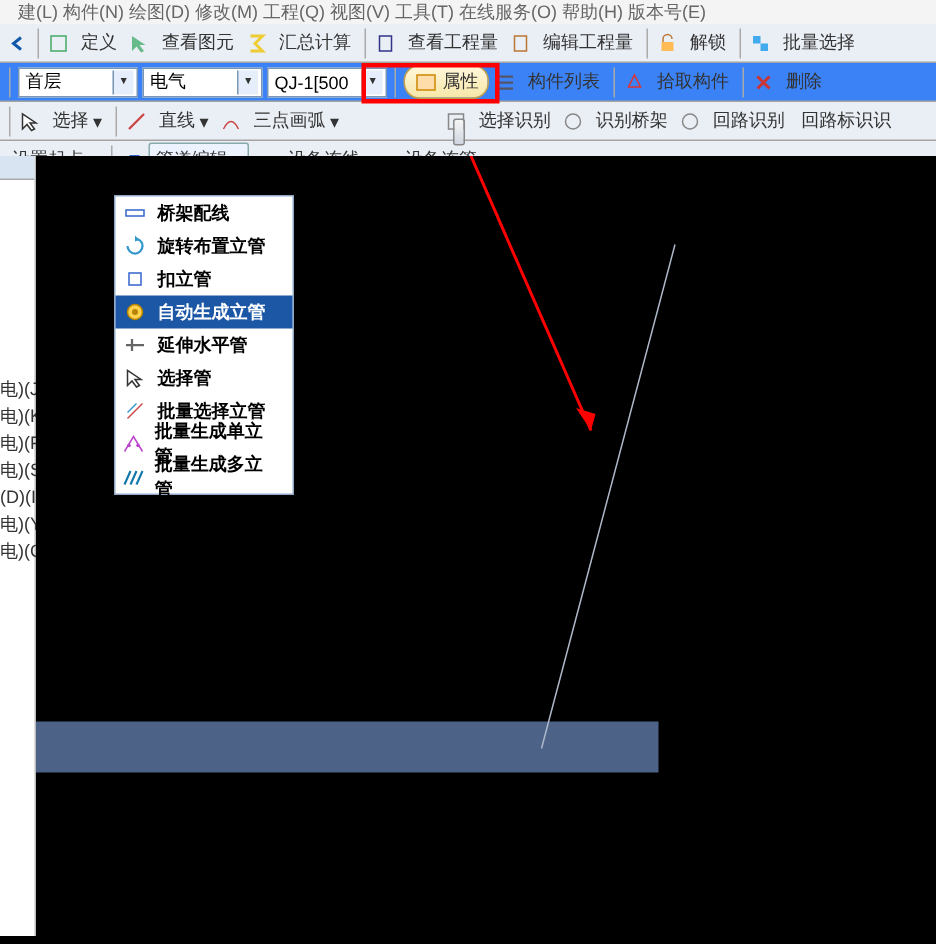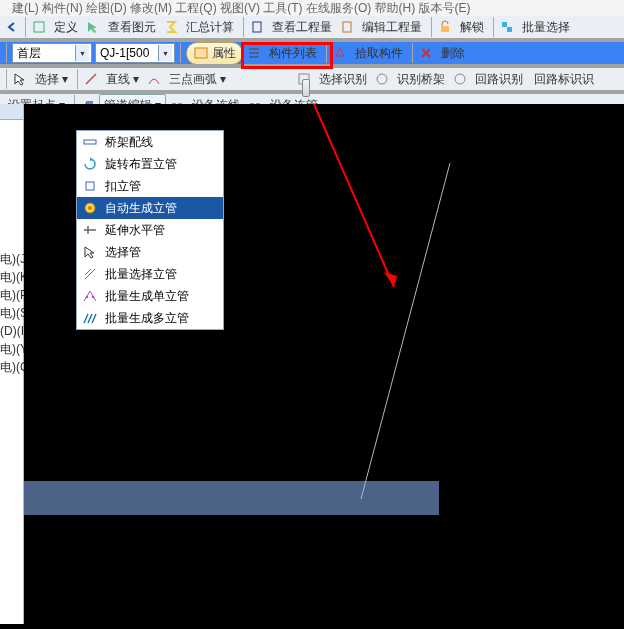--- a/index.html
+++ b/index.html
@@ -1,21 +1,21 @@
 <!DOCTYPE html>
 <html><head>
 <meta charset="utf-8">
 <style>
   * { box-sizing: border-box; margin: 0; padding: 0; font-family: "Microsoft YaHei", SimSun, sans-serif; font-size: 12px; }
   body { width: 624px; height: 629px; background: #000; overflow: hidden; position: relative; }
   
   .menubar { background: #f4f4f4; height: 16px; display: flex; align-items: center; color: #666; padding-left: 12px; overflow: hidden; white-space: nowrap; }
   .menubar span { margin-right: 4px; }
   
-  .toolbar-row { background: #eaeef5; border-bottom: 4px solid #a3a3a3; display: flex; align-items: center; padding: 2px 4px; height: 26px; gap: 3px; overflow: hidden; white-space: nowrap; }
+  .toolbar-row { background: #eaeef5; border-bottom: 1px solid #a3a3a3; display: flex; align-items: center; padding: 2px 4px; height: 26px; gap: 3px; overflow: hidden; white-space: nowrap; }
   .tb-sep { width: 1px; height: 20px; background: #aaa; margin: 0 2px; }
   .tb-btn { display: inline-flex; align-items: center; padding: 2px 4px; color: #333; cursor: pointer; gap: 3px; }
   .tb-icon { width: 16px; height: 16px; display: inline-flex; align-items: center; justify-content: center; }
   .dropdown { display: inline-flex; align-items: center; border: 1px solid #7a96b5; background: #fff; height: 20px; padding: 0 2px 0 4px; }
   .dropdown .dd-text { min-width: 56px; }
   .dd-arrow { width: 14px; height: 16px; background: #e6eefb; border-left: 1px solid #7a96b5; display: flex; align-items: center; justify-content: center; color: #333; font-size: 7px; margin-left: 2px; }
   
   .red-box { position: absolute; border: 3px solid #ff0000; pointer-events: none; }
   
   .left-panel { position: absolute; left: 0; top: 104px; width: 24px; height: 520px; background: #fff; border-right: 1px solid #bbb; }
@@ -108,20 +108,24 @@
     </span>
   <span class="tb-btn">
       <span>批量选择</span>
     </span>
 </div>
 
 <div class="toolbar-row" style="background:#3b82f6;">
   <span class="tb-sep"></span>
   <div class="dropdown">
       <span class="dd-text">首层</span>
+      <span class="dd-arrow">▼</span>
+    </div>
+  <div class="dropdown">
+      <span class="dd-text">电气</span>
       <span class="dd-arrow">▼</span>
     </div>
   <div class="dropdown">
       <span class="dd-text" style="min-width:56px">QJ-1[500</span>
       <span class="dd-arrow">▼</span>
     </div>
   <span class="tb-sep"></span>
   <span class="tb-btn" style="border:1px solid #bfa050;background:linear-gradient(#fff7dc,#f6e7a8);border-radius:11px;padding:2px 6px;">
     <span class="tb-icon">
         <svg width="14" height="14">
@@ -260,21 +264,21 @@
 
     <rect x="0" y="377" width="415" height="34" fill="#4d6287" stroke="none"></rect>
 
     <line x1="337" y1="395" x2="426" y2="59" stroke="#aeb9c9" stroke-width="1"></line>
 
     <line x1="290" y1="0" x2="370" y2="183" stroke="#ff0000" stroke-width="2"></line>
     <polygon points="370,183 360,168 373,172" fill="#ff0000"></polygon>
   </svg>
 </div>
 
-<div class="dropdown-menu" style="top:130px; left:76px; width:148px;" id="dd-menu">
+<div class="dropdown-menu" style="top:130px; left:76px; width:120px;font-weight:bold;" id="dd-menu">
     <div class="menu-item">
       <span class="mi-icon">
         <svg width="16" height="16">
           <rect x="2" y="6" width="12" height="4" fill="none" stroke="#36c"></rect>
         </svg>
       </span>
       <span>桥架配线</span>
     </div>
     <div class="menu-item">
       <span class="mi-icon">

